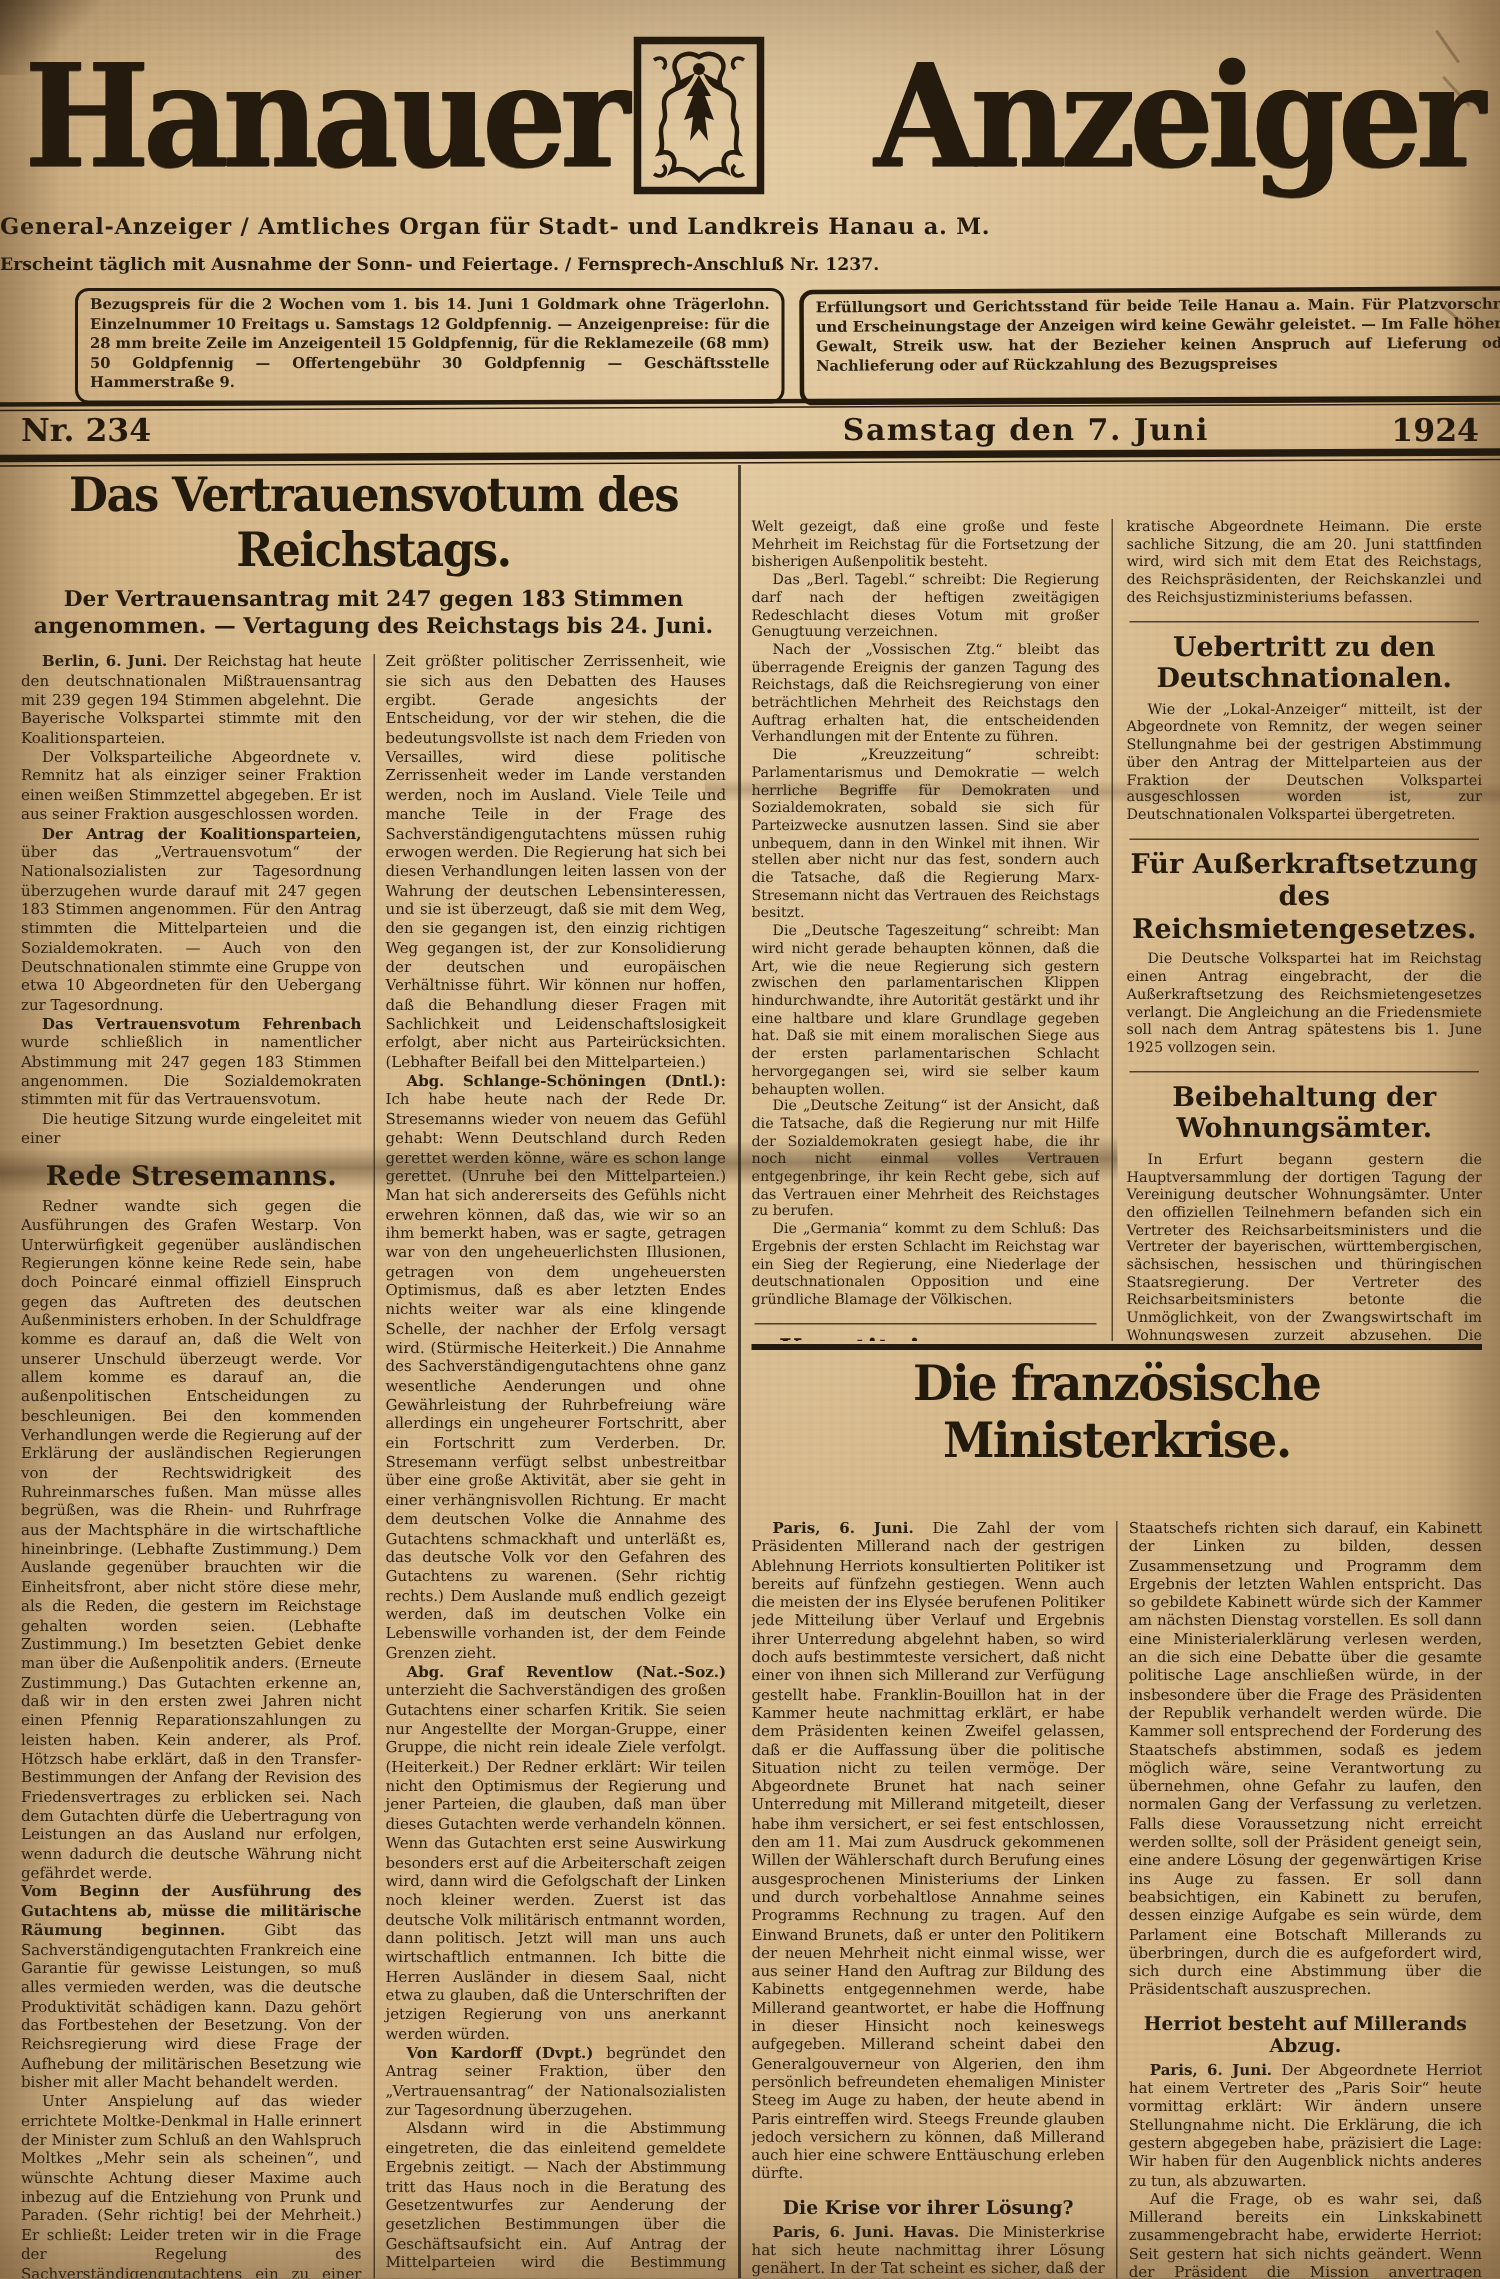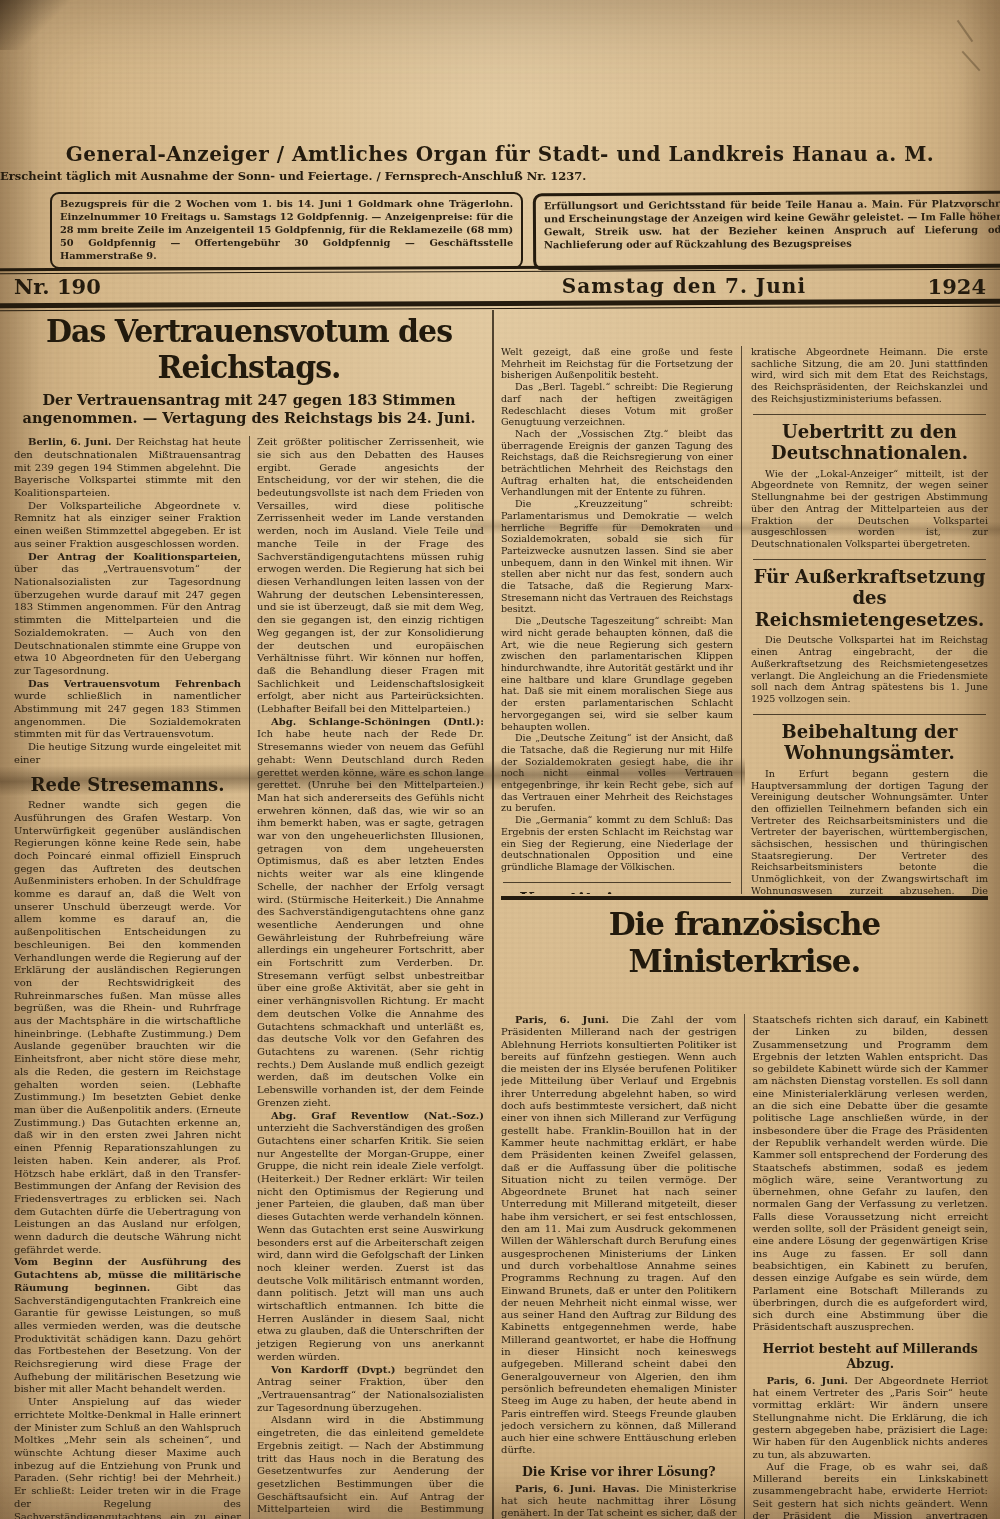--- a/index.html
+++ b/index.html
@@ -30,22 +30,22 @@
   .s2{top:60px;left:958px;transform:rotate(48deg);}
   .s3{top:210px;left:960px;transform:rotate(40deg);width:20px;}
 
   
   .mast-title{position:absolute;top:16px;left:16px;right:14px;height:122px;
     display:flex;align-items:center;justify-content:space-between;}
   .mast-word{font-size:88px;font-weight:bold;letter-spacing:-4px;line-height:1;
     transform:scaleY(1.08);color:#241b0e;
     text-shadow:1px 0 #241b0e, 0 1px rgba(36,27,14,0.6);}
   .emblem{width:88px;height:106px;margin:0 4px;flex:none;margin-right:70px;}
-  .mast-sub{position:absolute;top:142px;left:0;width:100%;text-align:center;
-    font-size:20px;font-weight:bold;letter-spacing:0.5px;color:#241b0e;}
+  .mast-sub{position:absolute;top:142px;left:0;width:100%;text-align:left;
+    font-size:15px;font-weight:bold;letter-spacing:0.5px;color:#241b0e;}
   .mast-info{position:absolute;top:169px;left:0;width:100%;
     font-size:11.5px;font-weight:bold;color:#241b0e;}
 
   
   .box-row{position:absolute;top:192px;left:14px;width:974px;display:flex;gap:10px;margin-left:36px;}
   .info-box{border:2px solid #241b0e;border-radius:9px;padding:4px 8px;
     font-size:9.8px;font-weight:bold;line-height:1.32;text-align:justify;color:#2a2013;}
   .info-box.left{width:462px;}
   .info-box.right{width:478px;border-width:3px;transform:rotate(-0.3deg);}
 
@@ -97,32 +97,43 @@
 
 <div class="paper">
 
   <div class="crease corner-shadow"></div>
   <div class="crease crease-1"></div>
   <div class="crease crease-2"></div>
   <div class="scribble s1"></div>
   <div class="scribble s2"></div>
   <div class="scribble s3"></div>
 
+  <div class="mast-title">
+    <span class="mast-word">Hanauer</span>
+    <svg class="emblem" viewBox="0 0 88 106">
+      <rect x="3" y="3" width="82" height="100" fill="none" stroke="#241b0e" stroke-width="5"></rect>
+      <path d="M44 14 C38 10 30 12 28 18 C26 24 32 26 30 32 L38 28 C34 36 26 34 22 40 C18 46 24 52 20 58 C16 64 22 72 18 78 C26 76 30 82 26 90 C34 86 40 92 44 96 C48 92 54 86 62 90 C58 82 62 76 70 78 C66 72 72 64 68 58 C64 52 70 46 66 40 C62 34 54 36 50 28 L58 32 C56 26 62 24 60 18 C58 12 50 10 44 14 Z" fill="none" stroke="#241b0e" stroke-width="3"></path>
+      <path d="M44 26 L36 40 L40 40 L34 56 L40 54 L38 70 L44 62 L50 70 L48 54 L54 56 L48 40 L52 40 Z" fill="#241b0e"></path>
+      <circle cx="44" cy="22" r="4" fill="#241b0e"></circle>
+      <path d="M14 16 C20 12 24 18 20 22 M74 16 C68 12 64 18 68 22 M14 92 C20 96 24 90 20 86 M74 92 C68 96 64 90 68 86" fill="none" stroke="#241b0e" stroke-width="2.5"></path>
+    </svg>
+    <span class="mast-word">Anzeiger</span>
+  </div>
   <div class="mast-sub">General-Anzeiger / Amtliches Organ für Stadt- und Landkreis Hanau a. M.</div>
   <div class="mast-info">Erscheint täglich mit Ausnahme der Sonn- und Feiertage. / Fernsprech-Anschluß Nr. 1237.</div>
 
   <div class="box-row">
     <div class="info-box left">Bezugspreis für die 2 Wochen vom 1. bis 14. Juni 1 Goldmark ohne Trägerlohn. Einzelnummer 10 Freitags u. Samstags 12 Goldpfennig. — Anzeigenpreise: für die 28 mm breite Zeile im Anzeigenteil 15 Goldpfennig, für die Reklamezeile (68 mm) 50 Goldpfennig — Offertengebühr 30 Goldpfennig — Geschäftsstelle Hammerstraße 9.</div>
     <div class="info-box right">Erfüllungsort und Gerichtsstand für beide Teile Hanau a. Main. Für Platzvorschrift und Erscheinungstage der Anzeigen wird keine Gewähr geleistet. — Im Falle höherer Gewalt, Streik usw. hat der Bezieher keinen Anspruch auf Lieferung oder Nachlieferung oder auf Rückzahlung des Bezugspreises</div>
   </div>
 
   <div class="rule r1"></div>
   <div class="rule r2"></div>
   <div class="date-row">
-    <span class="issue-no">Nr. 190</span>
+    <span class="issue-no">Nr. 234</span>
     <span class="date-center">Samstag den 7. Juni</span>
     <span class="year">1924</span>
   </div>
   <div class="rule r3"></div>
   <div class="rule r4"></div>
 
   <div class="left-half">
     <h1 class="lead-headline">Das Vertrauensvotum des Reichstags.</h1>
     <h2 class="lead-subhead">Der Vertrauensantrag mit 247 gegen 183 Stimmen angenommen. — Vertagung des Reichstags bis 24. Juni.</h2>
     <div class="flow cols2 lh-flow">

